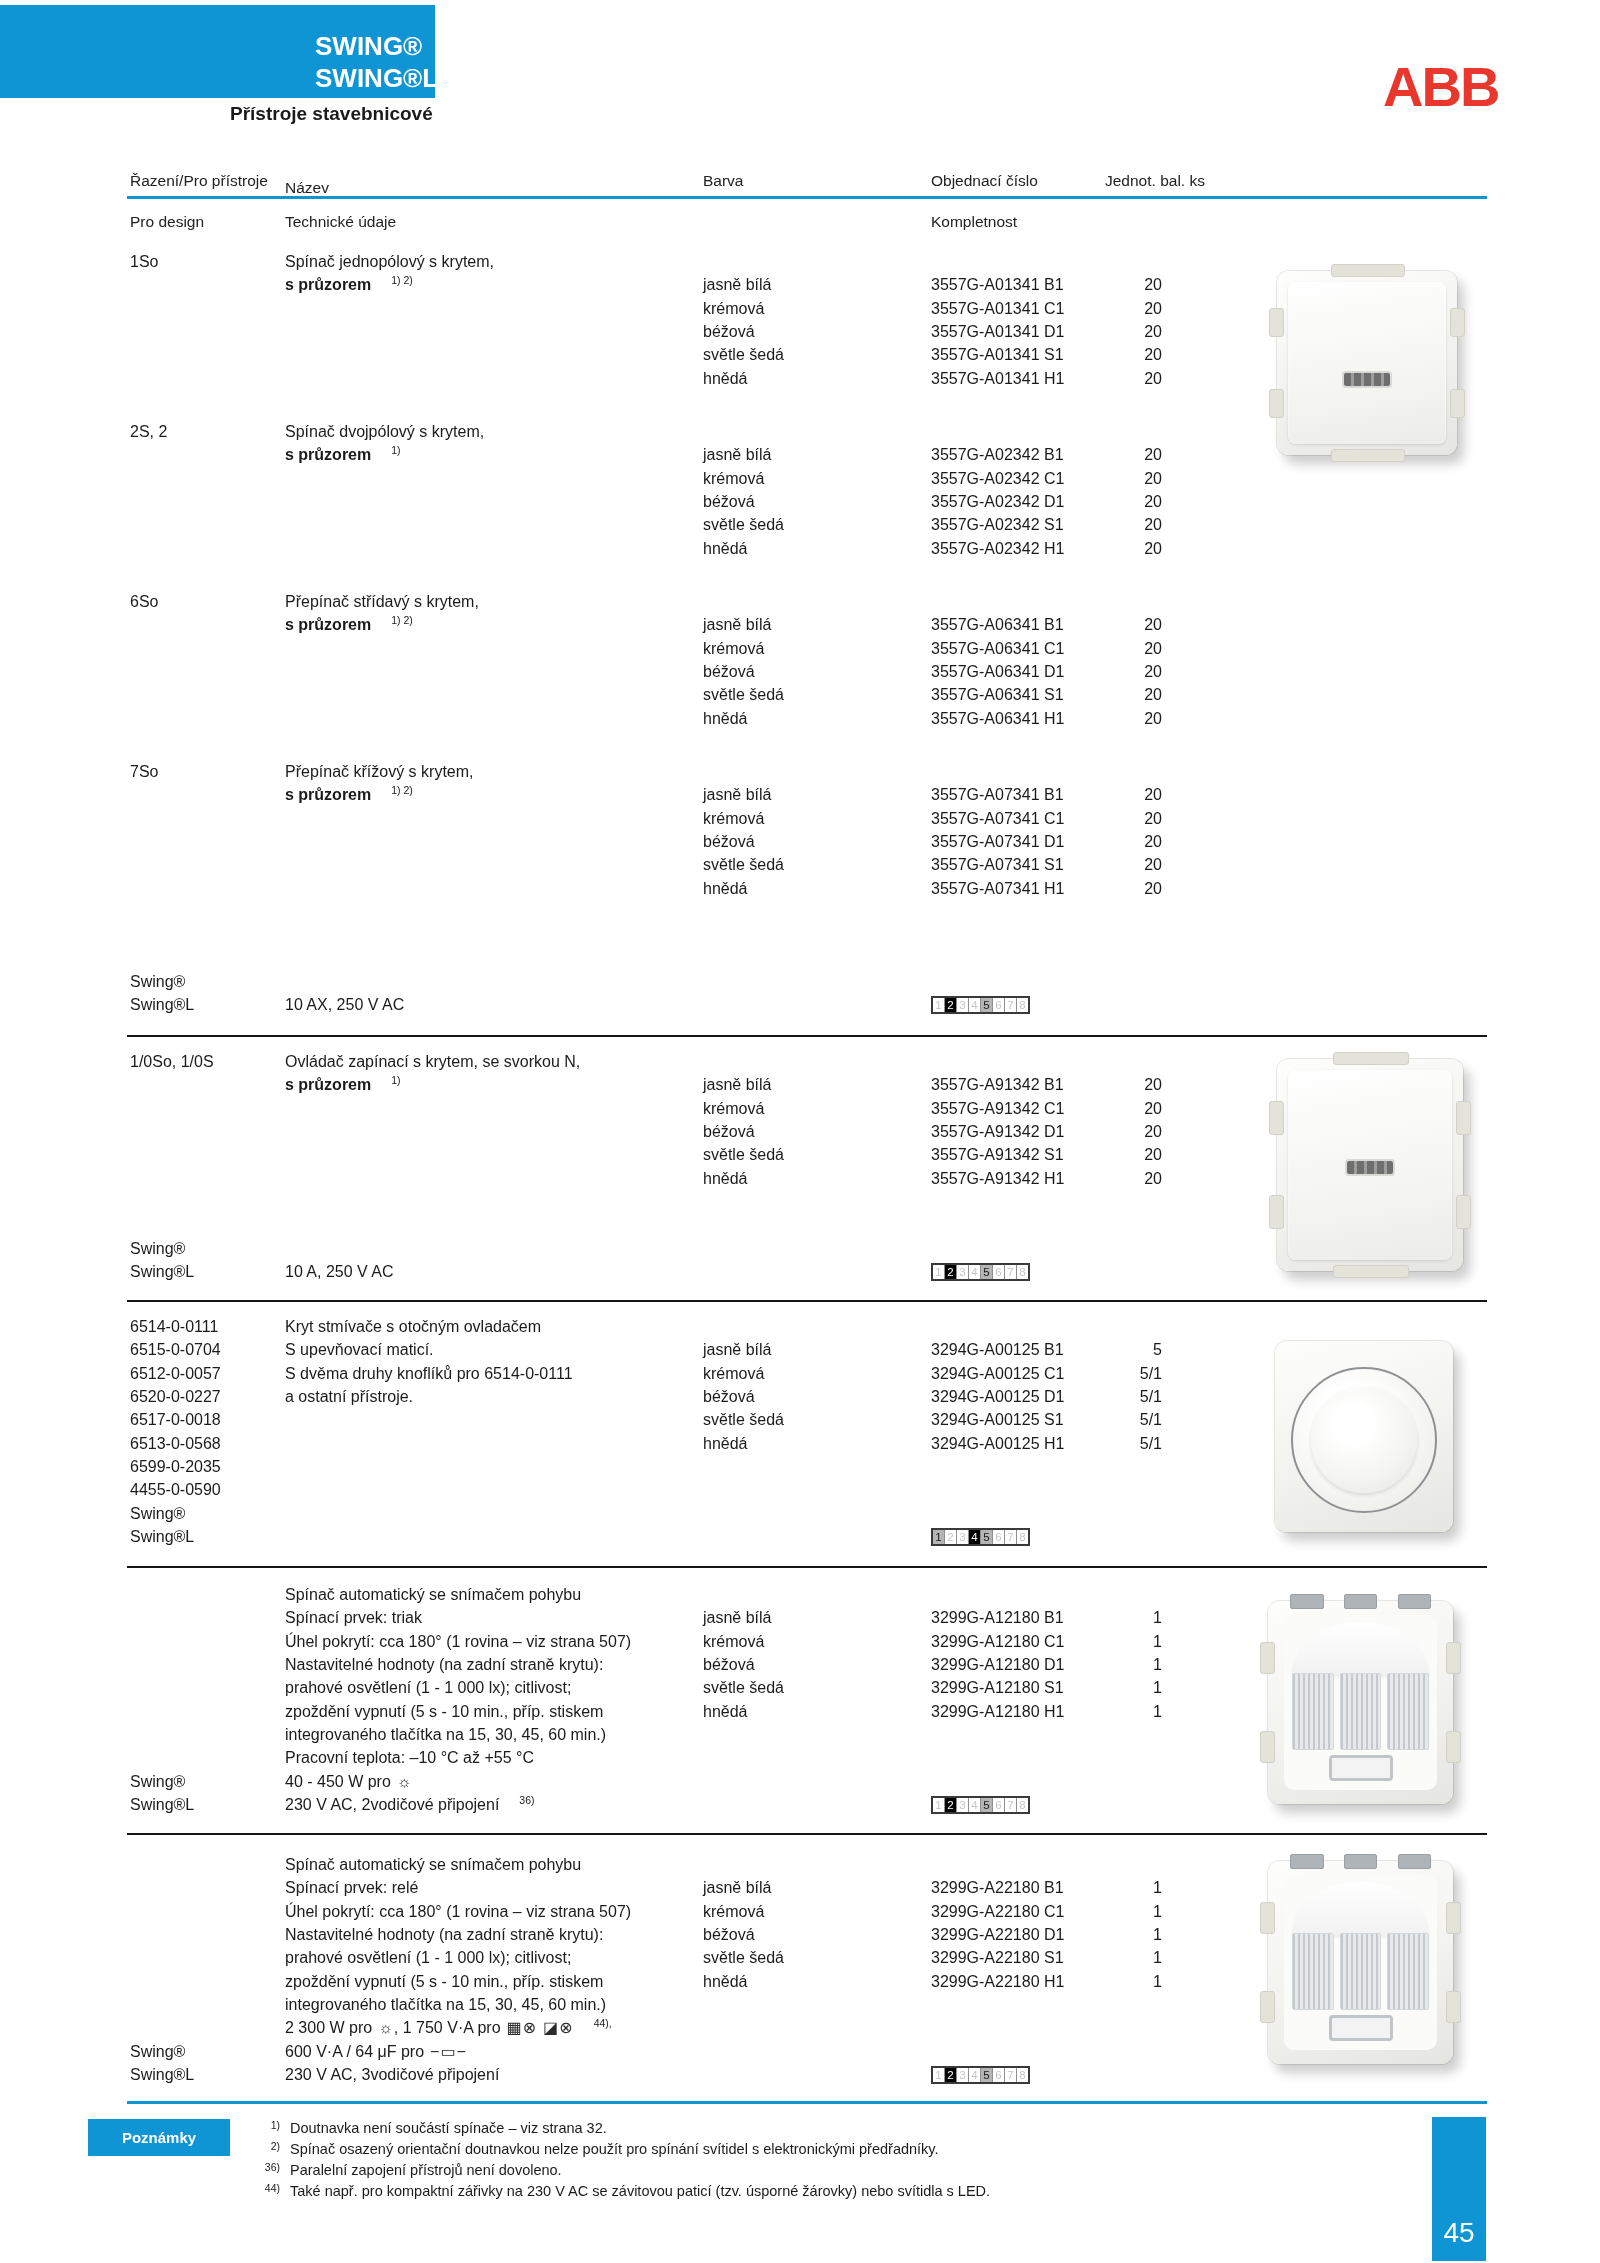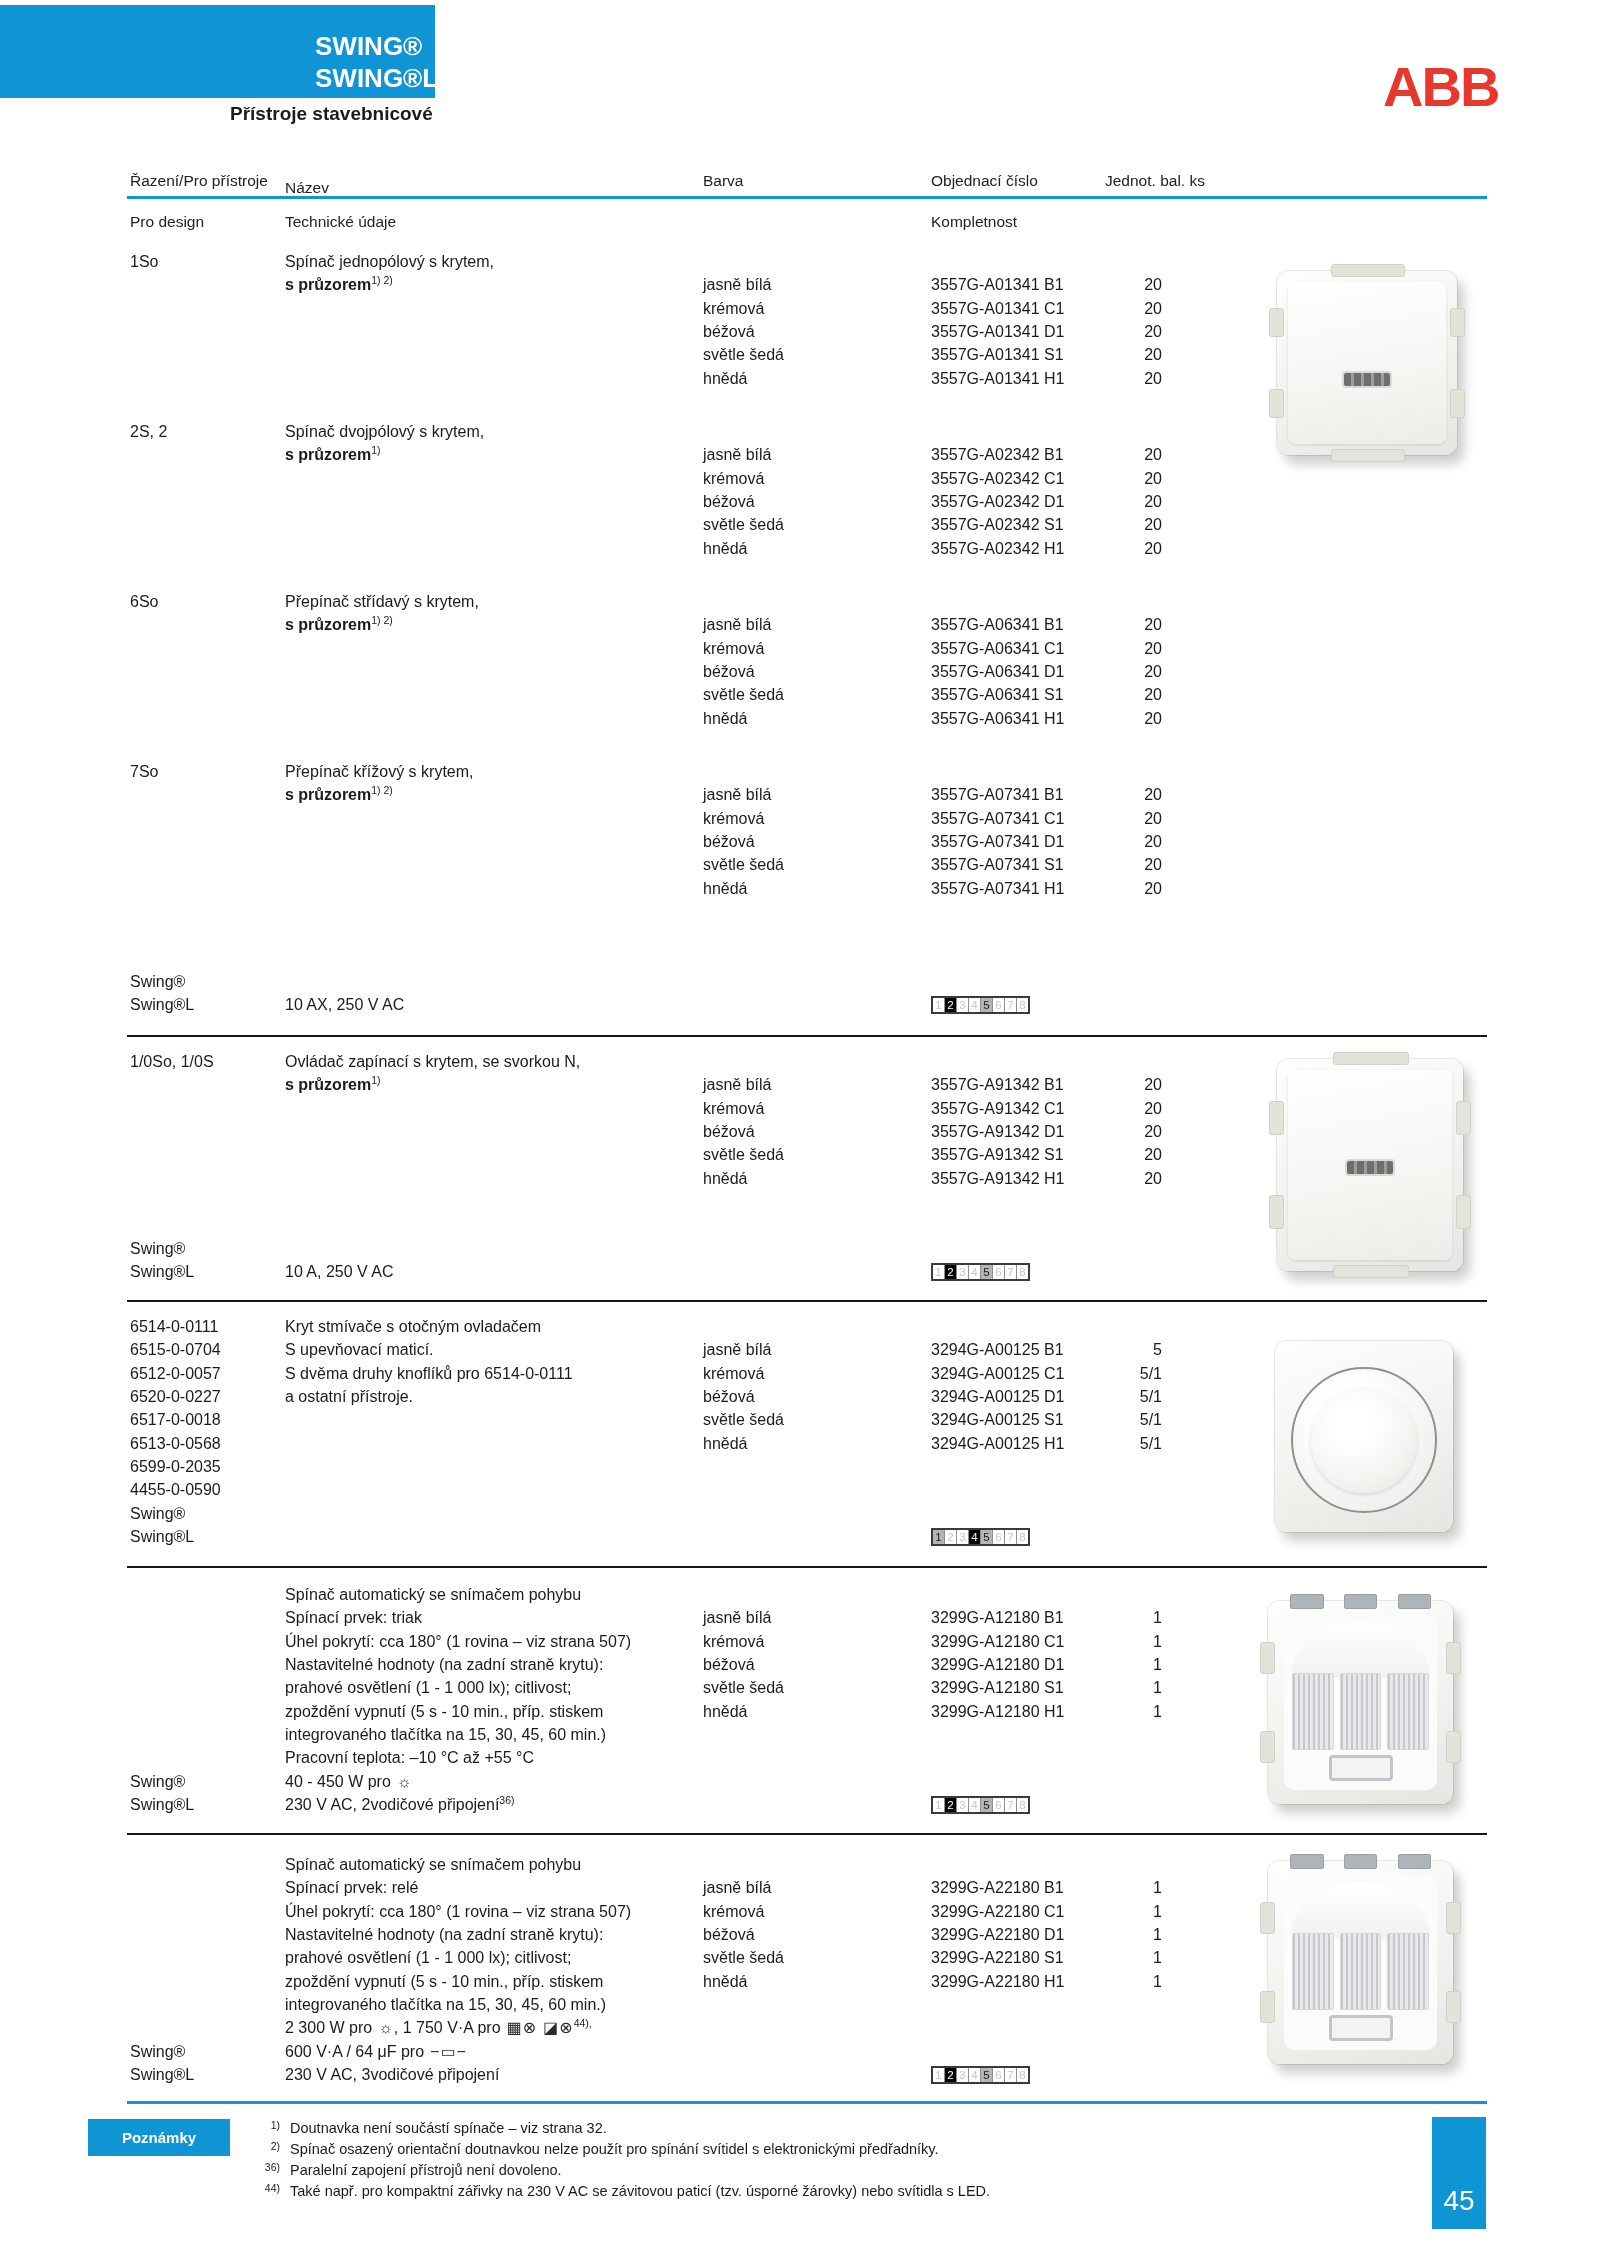--- a/index.html
+++ b/index.html
@@ -18,21 +18,21 @@
   .hrule{position:absolute;left:127px;width:1360px;height:2px;background:#161616;}
   .hrule.blue{background:var(--blue);height:3px;}
 
   
   .block{position:absolute;left:0;width:1600px;}
   .trow{display:grid;grid-template-columns:155px 418px 228px 175px 56px;padding-left:130px;
         height:var(--rh);line-height:var(--rh);font-size:16px;}
   .trow > span{white-space:nowrap;overflow:visible;}
   .c-qty{text-align:right;}
   .bold{font-weight:normal;}
-  .sup{font-size:10.5px;position:relative;top:-6px;margin-left:0;line-height:0;}
+  .sup{font-size:10.5px;position:relative;top:-6px;margin-left:20px;line-height:0;}
   .sym{margin-left:6px;letter-spacing:1px;color:#2a2a2a;}
 
   
   .scale{display:inline-flex;border:2px solid #3a3a3a;height:18px;box-sizing:border-box;margin-top:3px;background:#fff;vertical-align:top;}
   .scale span{width:11px;text-align:center;font-size:11.5px;line-height:14px;color:#c7c7c7;border-right:1px solid #8f8f8f;}
   .scale span:last-child{border-right:none;}
   .scale span.black{background:#000;color:#fff;}
   .scale span.gray{background:#b5b5b5;color:#1c1c1c;}
 
   
@@ -64,21 +64,21 @@
                   border:1px solid #d5d8da;border-radius:2px;}
   .sensor-btn{position:absolute;left:50%;bottom:5%;transform:translateX(-50%);width:58px;height:20px;
               border:3px solid #c1c5c8;border-radius:4px;background:#f2f3f2;}
 
   
   .notesbox{position:absolute;left:88px;top:2119px;width:142px;height:37px;background:var(--blue);
             color:#fff;font-weight:bold;font-size:15px;line-height:37px;text-align:center;}
   .fnotes{position:absolute;left:0;top:2118px;width:1500px;}
   .fnote{display:grid;grid-template-columns:150px 10px auto;padding-left:130px;line-height:21px;font-size:14.5px;}
   .fnsup{text-align:right;font-size:10.5px;position:relative;top:-3px;}
-  .pagebar{position:absolute;left:1432px;top:2117px;width:54px;height:112px;background:var(--blue);}
+  .pagebar{position:absolute;left:1432px;top:2117px;width:54px;height:144px;background:var(--blue);}
   .pagenum{position:absolute;bottom:12px;width:100%;text-align:center;color:#fff;font-size:28px;}
 </style>
 </head>
 <body>
 
 <div class="page">
 
   <div class="brandbox">
     <div class="brandtext">
       <div>SWING®</div>

